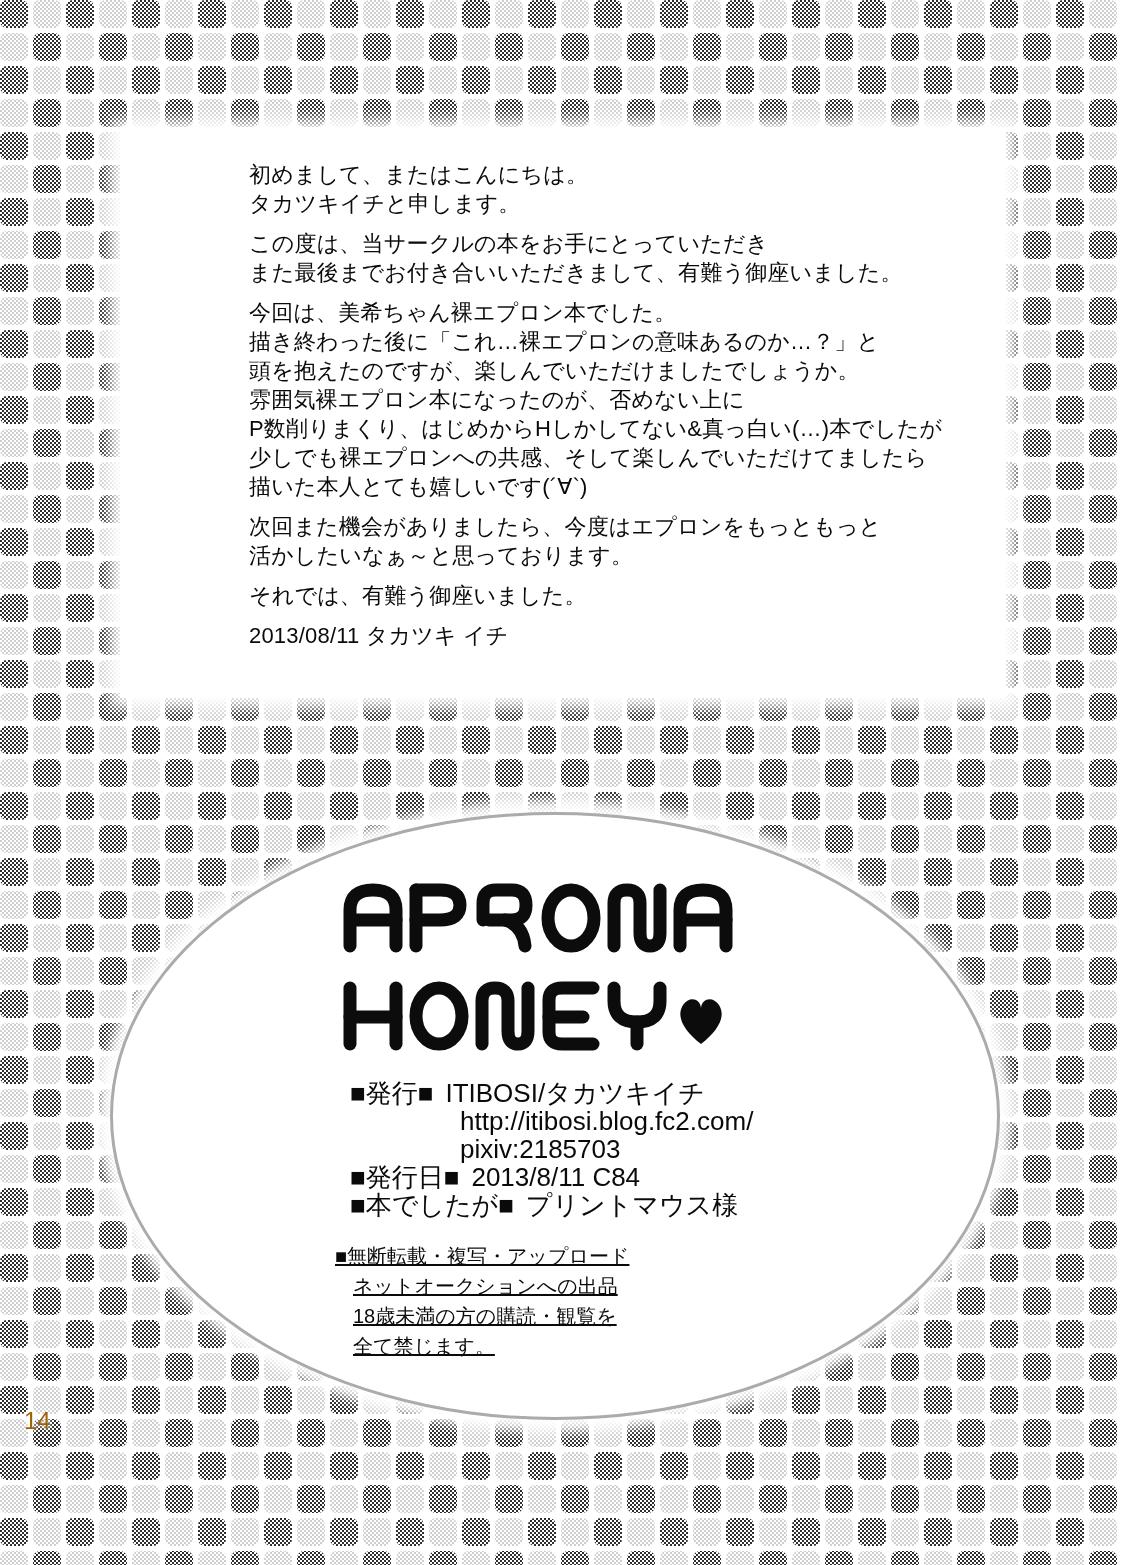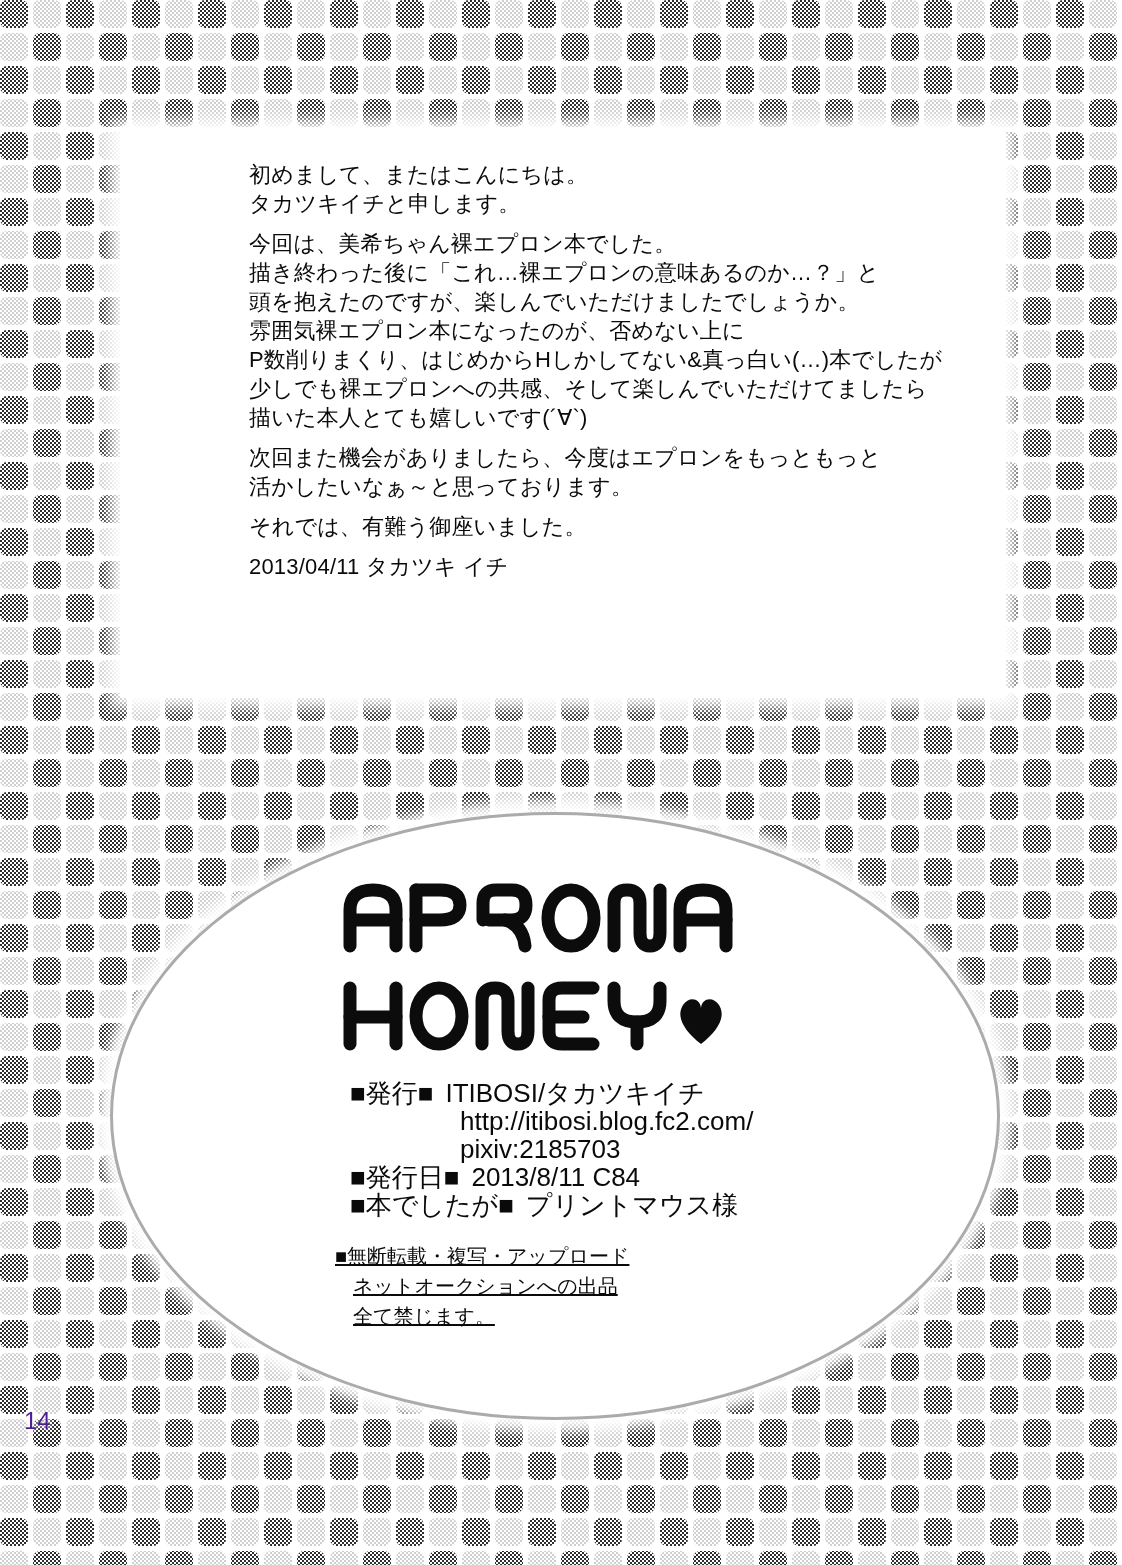--- a/index.html
+++ b/index.html
@@ -53,21 +53,21 @@
   .pub-indent{padding-left:110px;}
   .notice-block{
     position:absolute;left:222px;top:426px;
     font-size:20px;line-height:30px;white-space:nowrap;text-decoration:underline;
   }
   .notice-cont{padding-left:18px;}
 
   
   .page-number{
     position:absolute;left:24px;top:1408px;z-index:1;
-    font-size:24px;line-height:26px;color:#4c1d95;
+    font-size:24px;line-height:26px;color:#a16207;
     text-shadow:0 0 5px #ffffff,0 0 5px #ffffff;
   }
 </style>
 </head>
 <body>
 
 <div class="canvas">
 
   <svg class="bg-svg" width="1122" height="1565" viewBox="0 0 1122 1565" aria-hidden="true">
     <defs>
@@ -91,37 +91,41 @@
     <rect x="0" y="0" width="1122" height="1565" fill="url(#checker)"></rect>
   </svg>
 
   <div class="afterword-box">
     <div class="afterword-text">
       <div class="para">
         <div>初めまして、またはこんにちは。</div>
         <div>タカツキイチと申します。</div>
       </div>
       <div class="para">
+        <div>この度は、当サークルの本をお手にとっていただき</div>
+        <div>また最後までお付き合いいただきまして、有難う御座いました。</div>
+      </div>
+      <div class="para">
         <div>今回は、美希ちゃん裸エプロン本でした。</div>
         <div>描き終わった後に「これ…裸エプロンの意味あるのか…？」と</div>
         <div>頭を抱えたのですが、楽しんでいただけましたでしょうか。</div>
         <div>雰囲気裸エプロン本になったのが、否めない上に</div>
         <div>P数削りまくり、はじめからHしかしてない&amp;真っ白い(…)本でしたが</div>
         <div>少しでも裸エプロンへの共感、そして楽しんでいただけてましたら</div>
         <div>描いた本人とても嬉しいです(´∀`)</div>
       </div>
       <div class="para">
         <div>次回また機会がありましたら、今度はエプロンをもっともっと</div>
         <div>活かしたいなぁ～と思っております。</div>
       </div>
       <div class="para">
         <div>それでは、有難う御座いました。</div>
       </div>
       <div class="para">
-        <div>2013/04/11 タカツキ イチ</div>
+        <div>2013/08/11 タカツキ イチ</div>
       </div>
     </div>
   </div>
 
   <div class="colophon-ellipse">
 
     <span class="sr-only">APRONA HONEY♥</span>
 
     <svg class="title-svg" width="420" height="180" viewBox="0 0 420 180" role="img" aria-label="APRONA HONEY♥">
 
@@ -186,19 +190,20 @@
         <span>■発行日■</span><span class="value">2013/8/11 C84</span>
       </div>
       <div class="pub-row">
         <span>■本でしたが■</span><span class="value">プリントマウス様</span>
       </div>
     </div>
 
     <div class="notice-block">
       <div>■無断転載・複写・アップロード</div>
       <div class="notice-cont">ネットオークションへの出品</div>
+      <div class="notice-cont">18歳未満の方の購読・観覧を</div>
       <div class="notice-cont">全て禁じます。</div>
     </div>
   </div>
 
   <div class="page-number">14</div>
 
 </div>
 
 </body></html>

